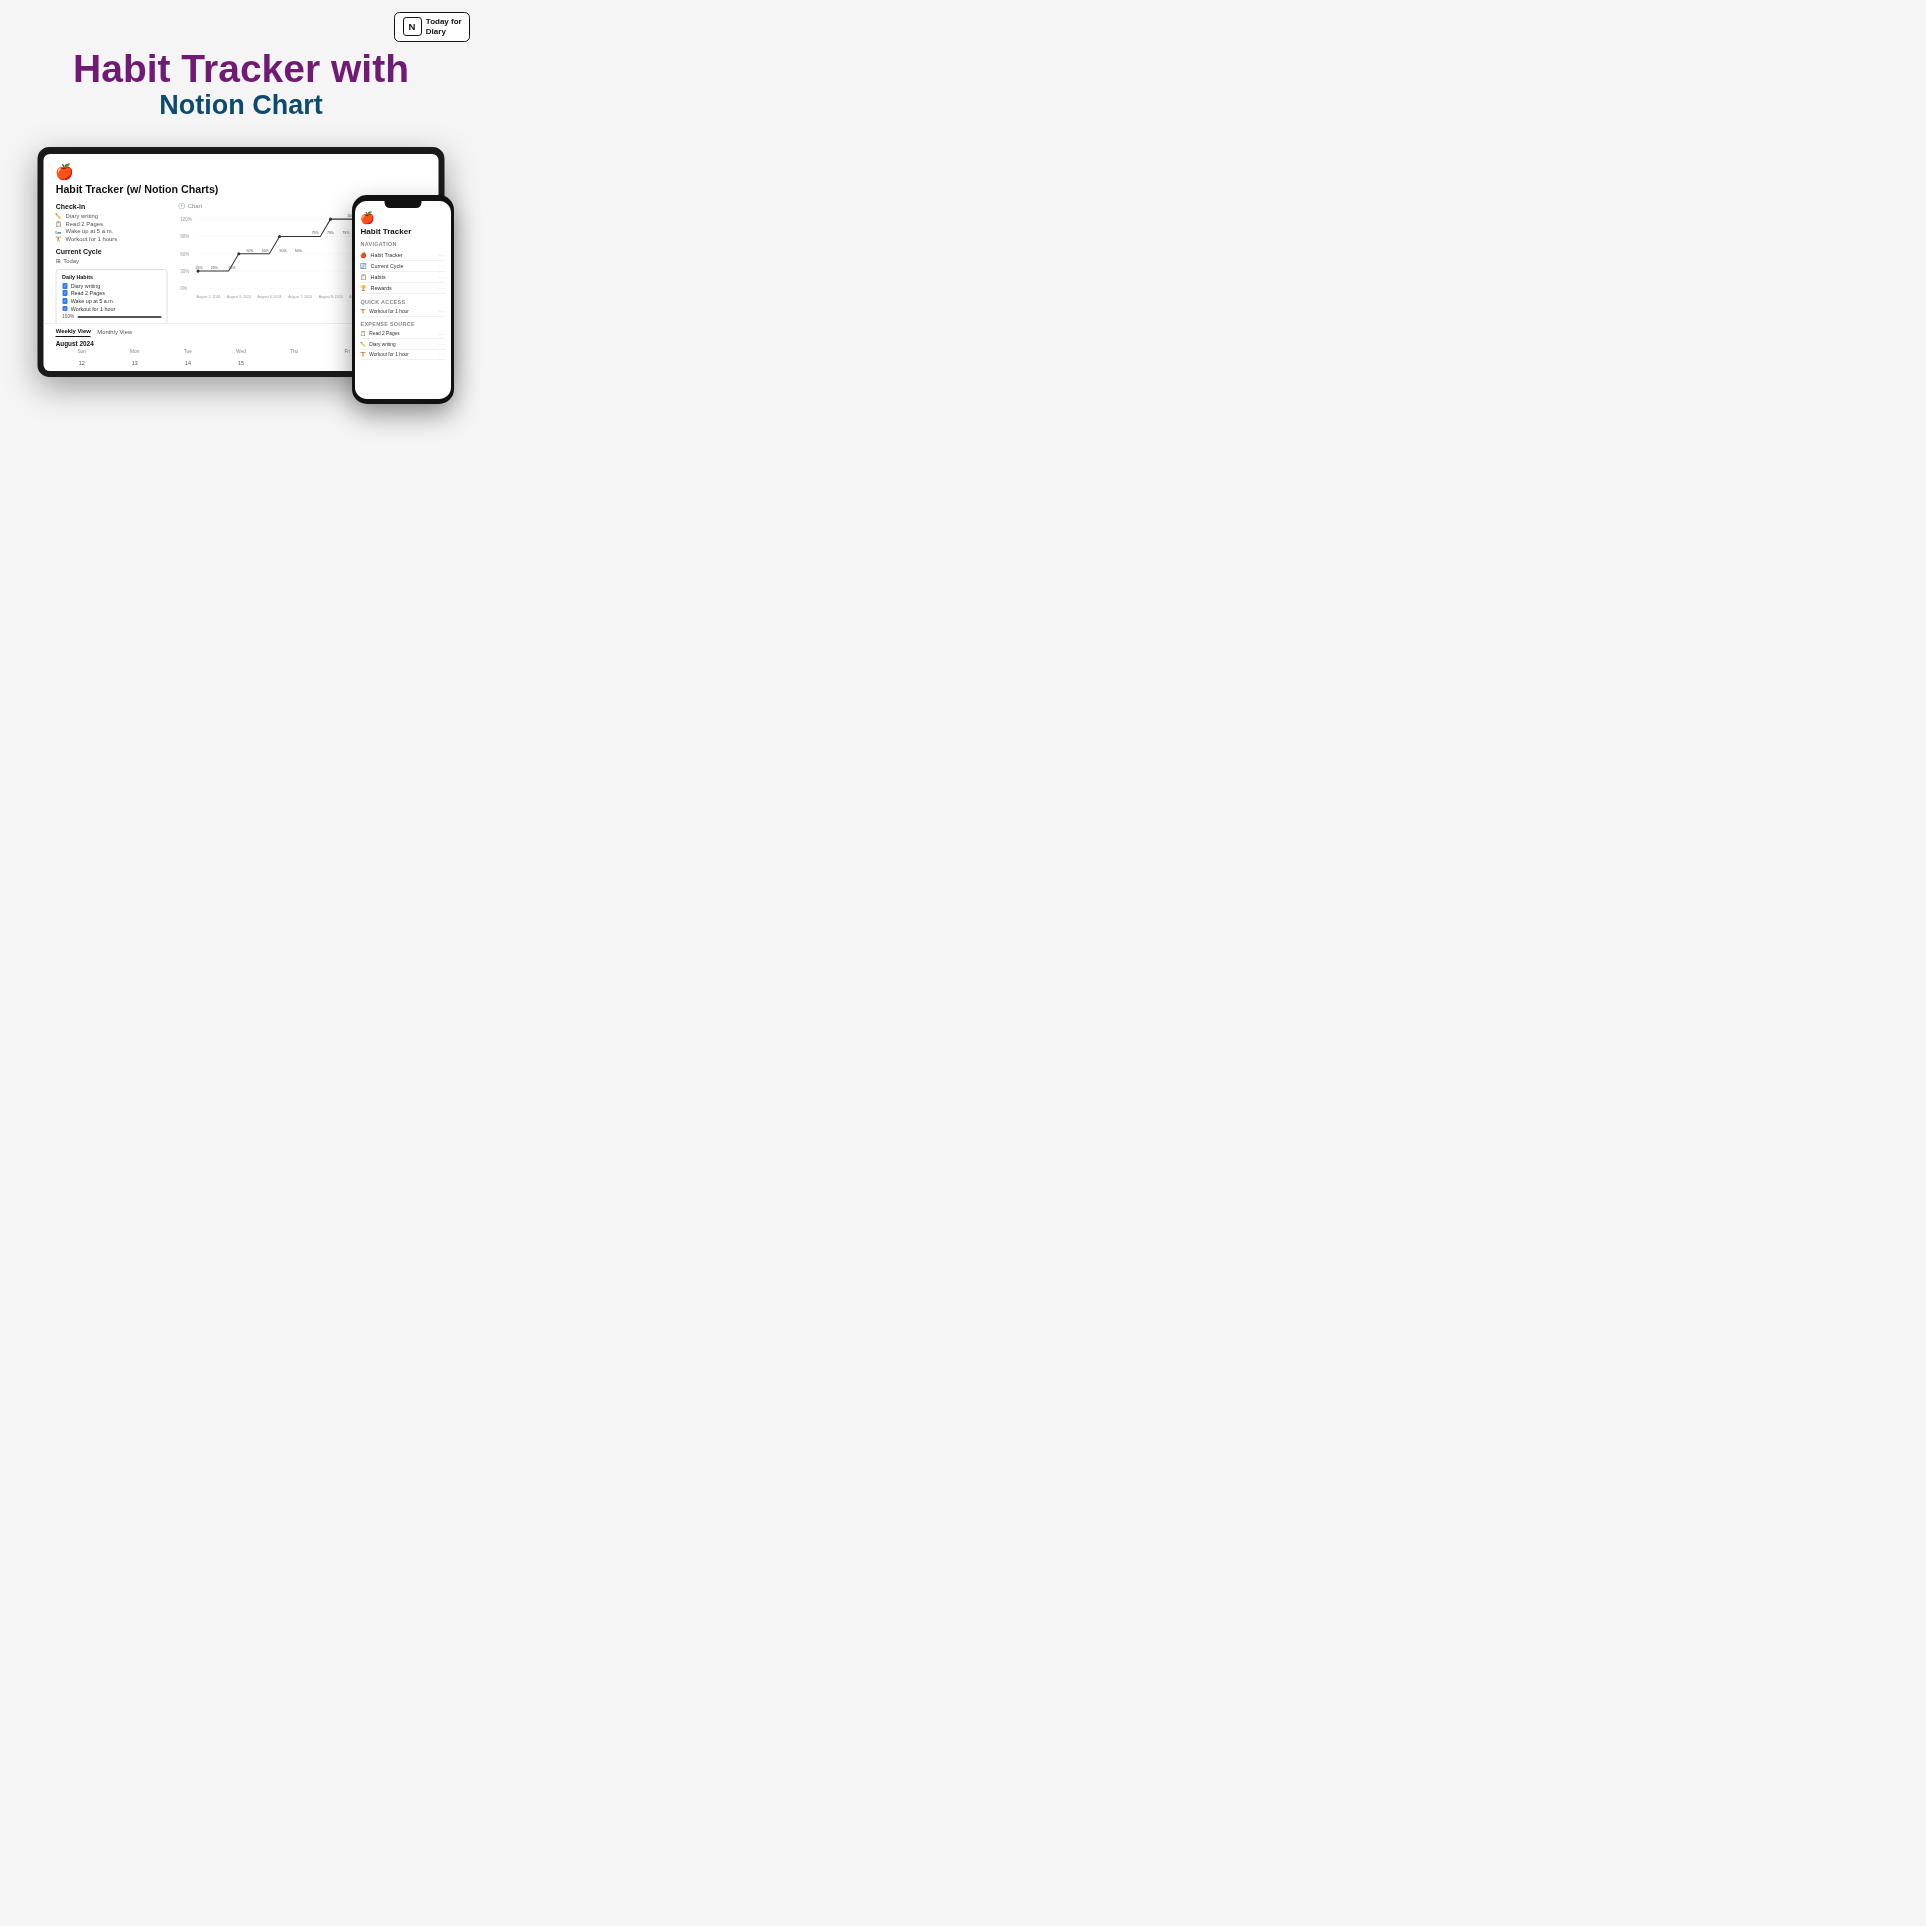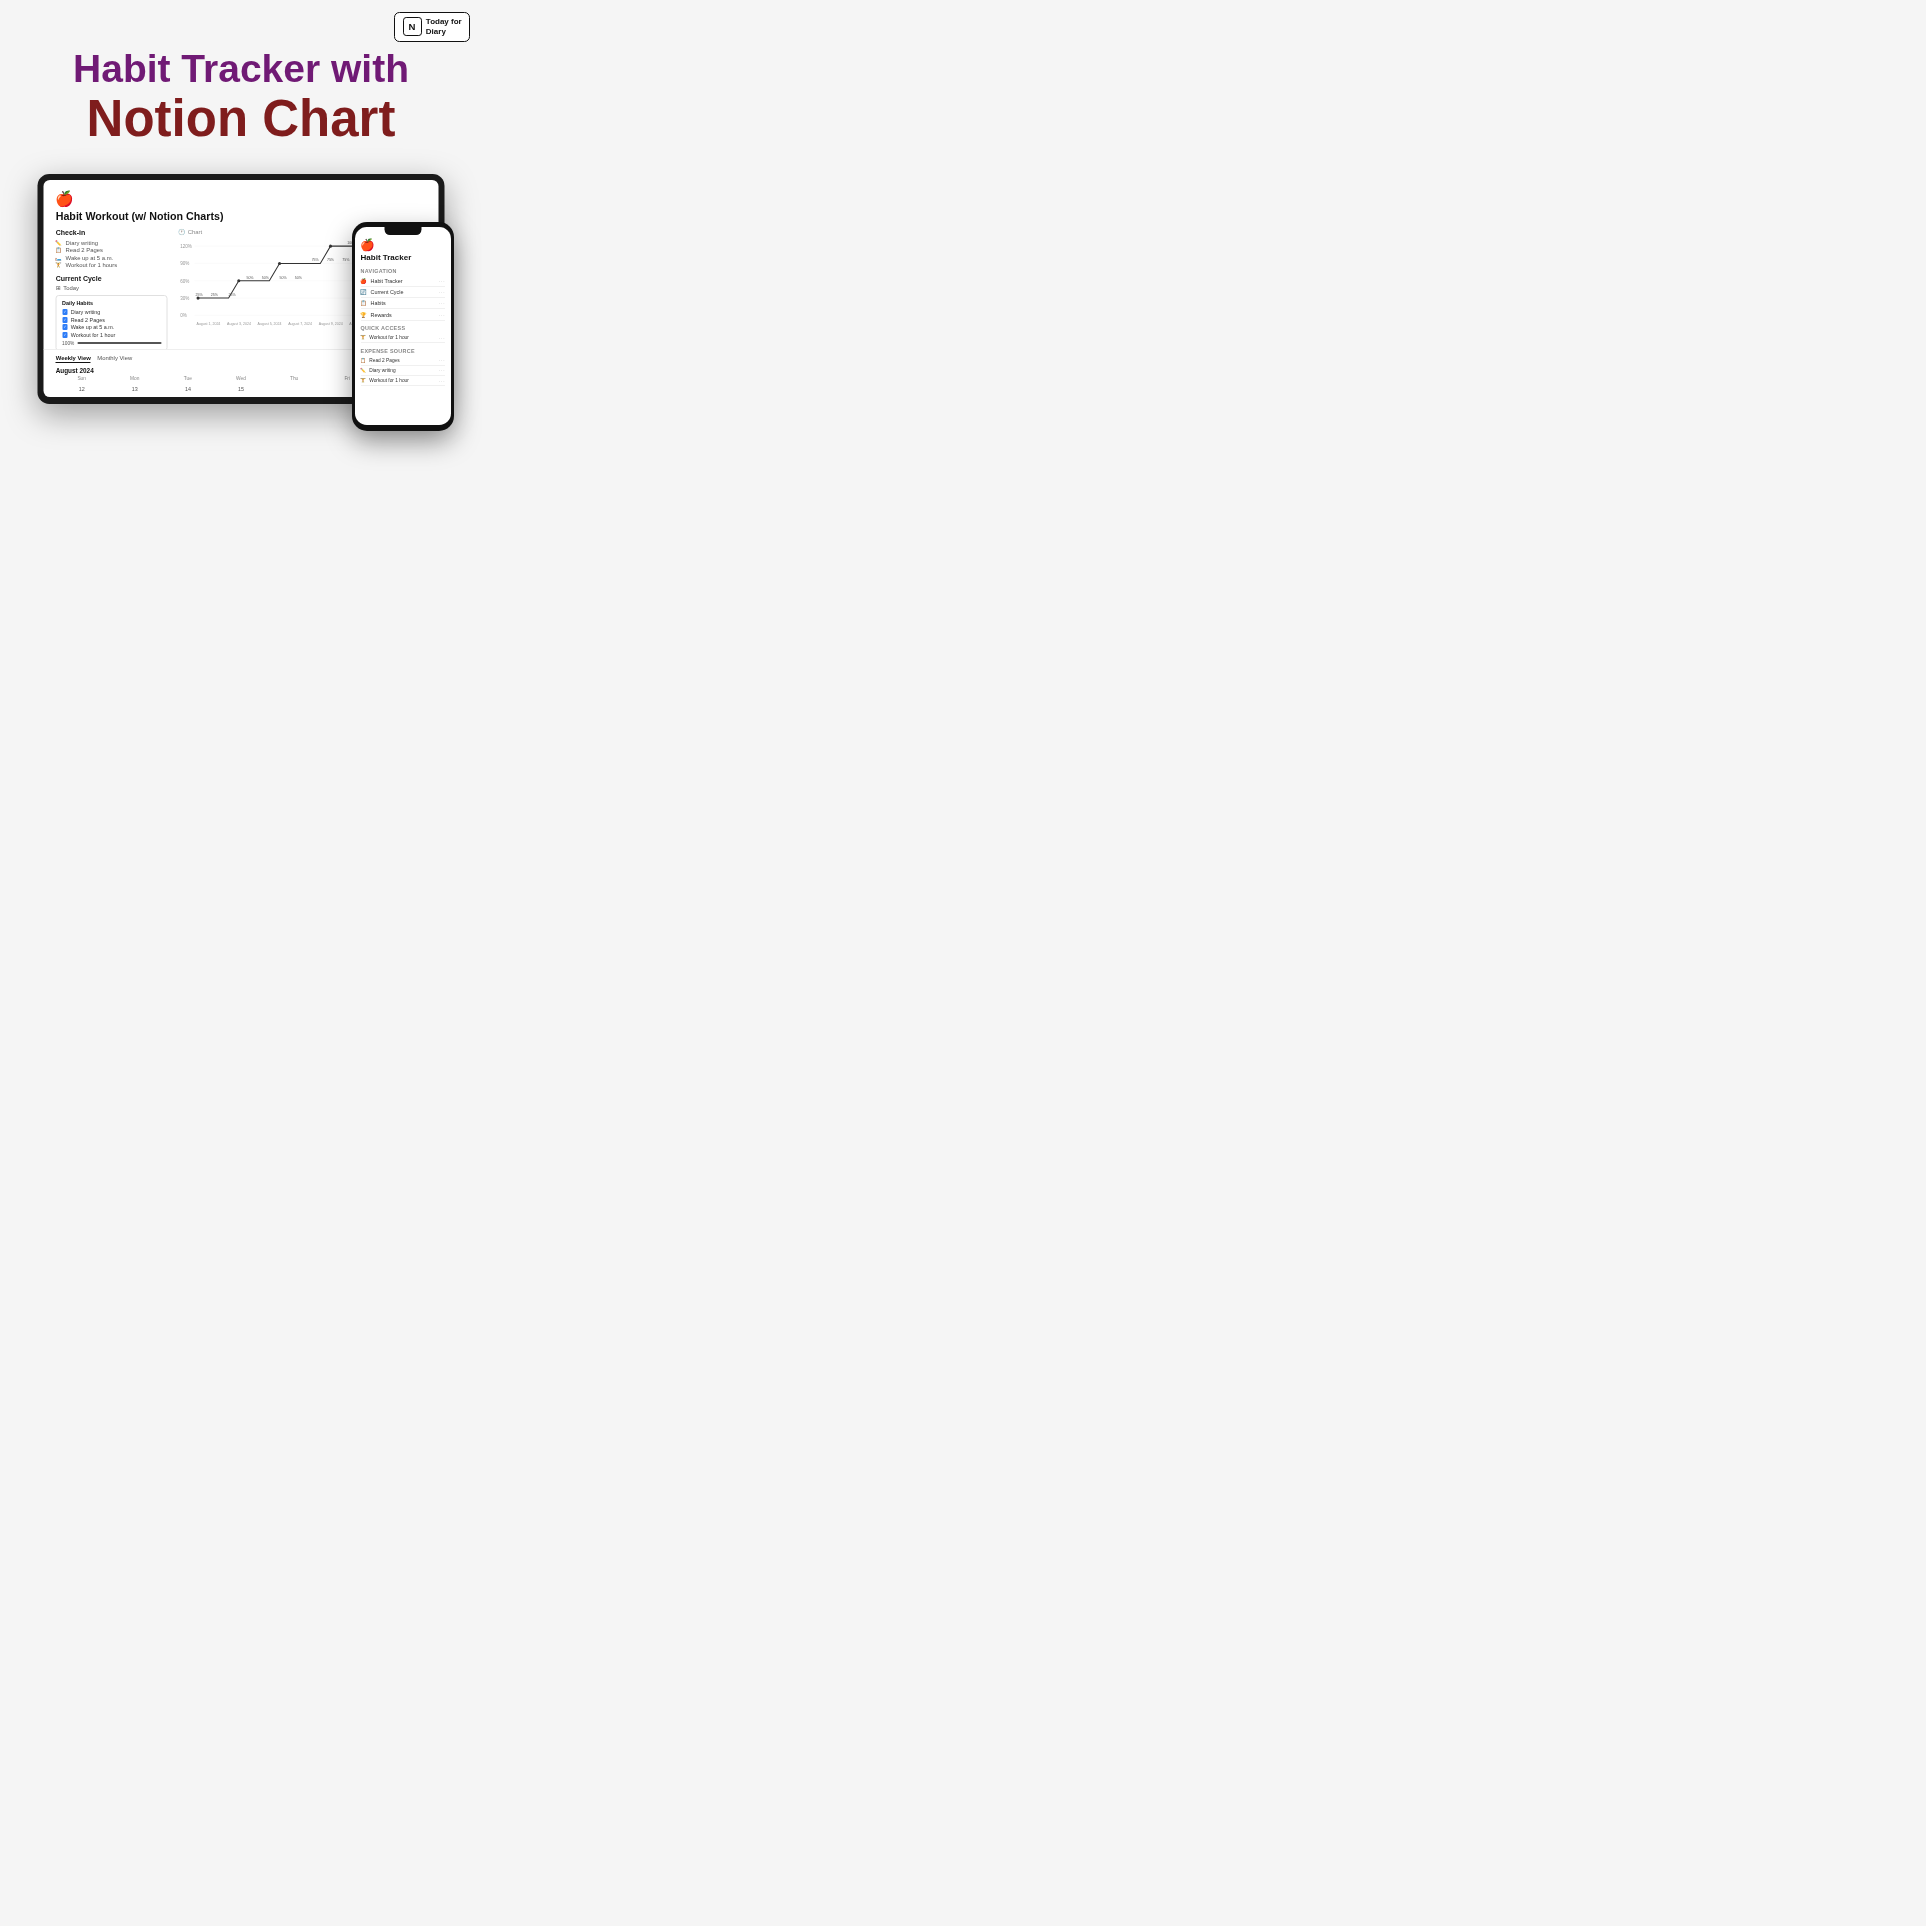--- a/index.html
+++ b/index.html
@@ -52,23 +52,23 @@
       padding-bottom: 21.4px;
     }
     .hero-line1 {
       font-size: 39px;
       font-weight: 900;
       color: #701a75;
       line-height: 1.1;
       display: block;
     }
     .hero-line2 {
-      font-size: 51px;
+      font-size: 27px;
       font-weight: 900;
-      color: #7f1d1d;
+      color: #0c4a6e;
       line-height: 1.1;
       display: block;
     }
 
     
     .devices-container {
       position: relative;
       width: 100%;
       height: 257px;
       margin-top: 5.4px;
@@ -380,21 +380,21 @@
   <span class="hero-line1">Habit Tracker with</span>
   <span class="hero-line2">Notion Chart</span>
 </div>
 
 <div class="devices-container">
 
   <div class="tablet">
     <div class="tablet-screen">
       <div class="tablet-inner">
         <div class="tablet-apple-icon">🍎</div>
-        <div class="tablet-title">Habit Workout (w/ Notion Charts)</div>
+        <div class="tablet-title">Habit Tracker (w/ Notion Charts)</div>
 
         <div class="tablet-content">
 
           <div class="tablet-left">
             <div class="section-title">Check-in</div>
 
             <div class="habit-item">
               <span class="habit-icon">✏️</span>
               <span>Diary writing</span>
             </div>

